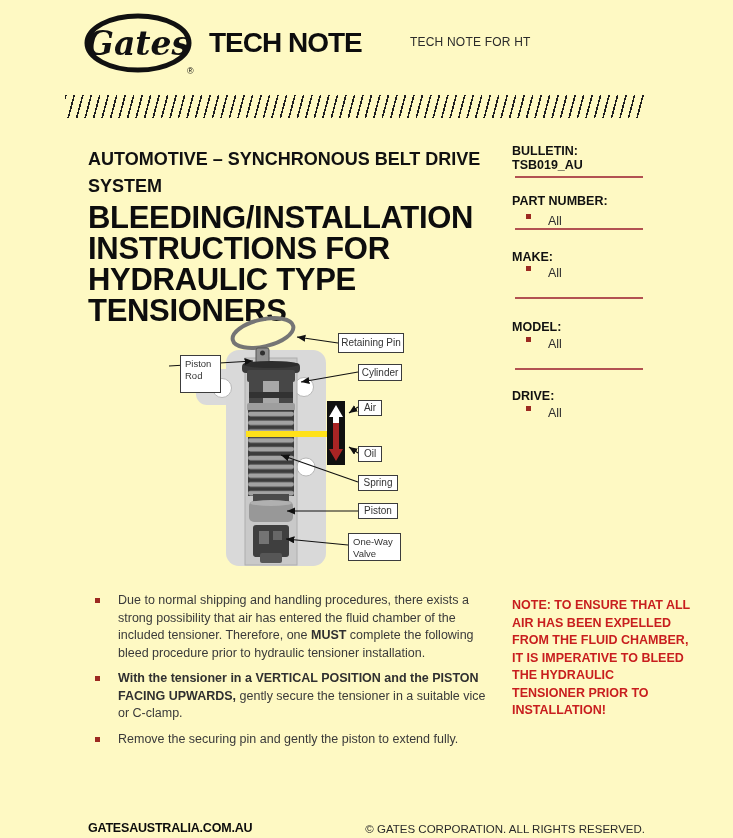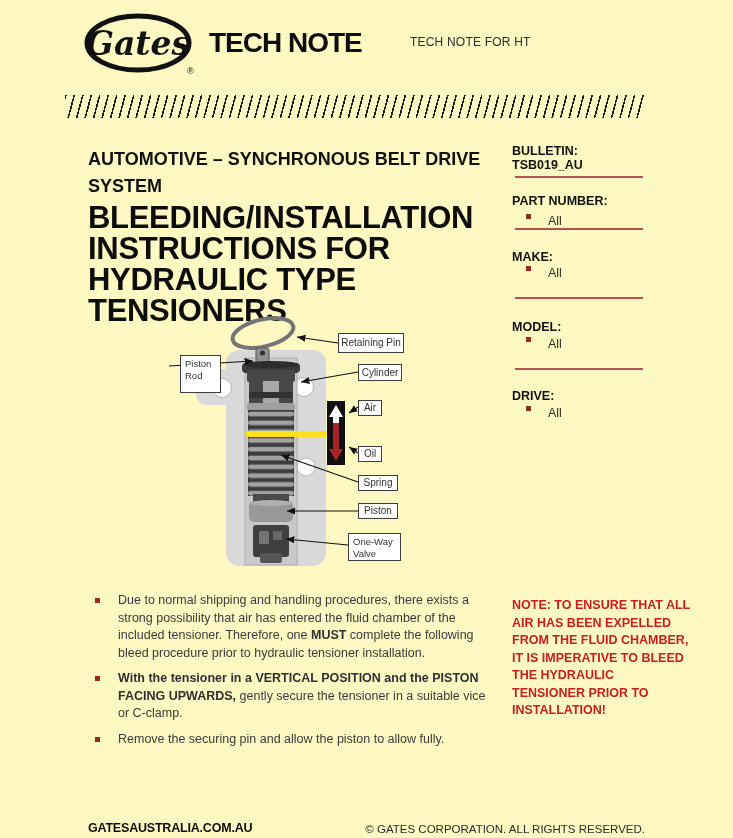--- a/index.html
+++ b/index.html
@@ -222,21 +222,21 @@
     <div class="dlabel" style="left:238px;top:138px;width:24px;height:16px;">Oil</div>
     <div class="dlabel" style="left:238px;top:167px;width:40px;height:16px;">Spring</div>
     <div class="dlabel" style="left:238px;top:195px;width:40px;height:16px;">Piston</div>
     <div class="dlabel wrap" style="left:228px;top:225px;width:53px;height:28px;font-size:9.5px;">One-Way Valve</div>
   </div>
 
   <ul class="instructions">
       <li><span class="sq"></span><span>Due to normal shipping and handling procedures, there exists a strong possibility that air has entered the fluid chamber of the included tensioner. Therefore, one <b>MUST</b> complete the following bleed procedure prior to hydraulic tensioner installation.</span></li>
       <li><span class="sq"></span></li>
       <li><span class="sq"></span><span><b>With the tensioner in a VERTICAL POSITION and the PISTON FACING UPWARDS,</b> gently secure the tensioner in a suitable vice or C-clamp.</span></li>
-      <li><span class="sq"></span><span>Remove the securing pin and allow the piston to allow fully.</span></li>
+      <li><span class="sq"></span><span>Remove the securing pin and gently the piston to extend fully.</span></li>
     </ul>
 
   <div class="note">NOTE: TO ENSURE THAT ALL AIR HAS BEEN EXPELLED FROM THE FLUID CHAMBER, IT IS IMPERATIVE TO BLEED THE HYDRAULIC TENSIONER PRIOR TO INSTALLATION!</div>
 
   <div class="footer-left">GATESAUSTRALIA.COM.AU</div>
   <div class="footer-right">© GATES CORPORATION. ALL RIGHTS RESERVED.</div>
 
 </div>
 
 </body></html>

